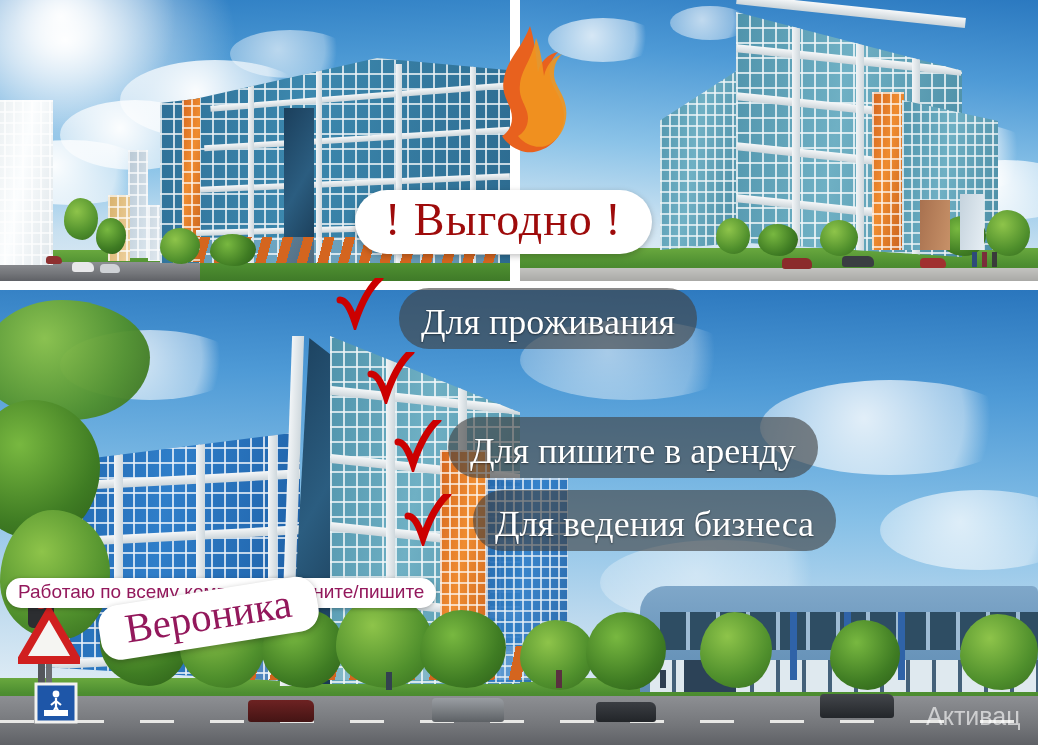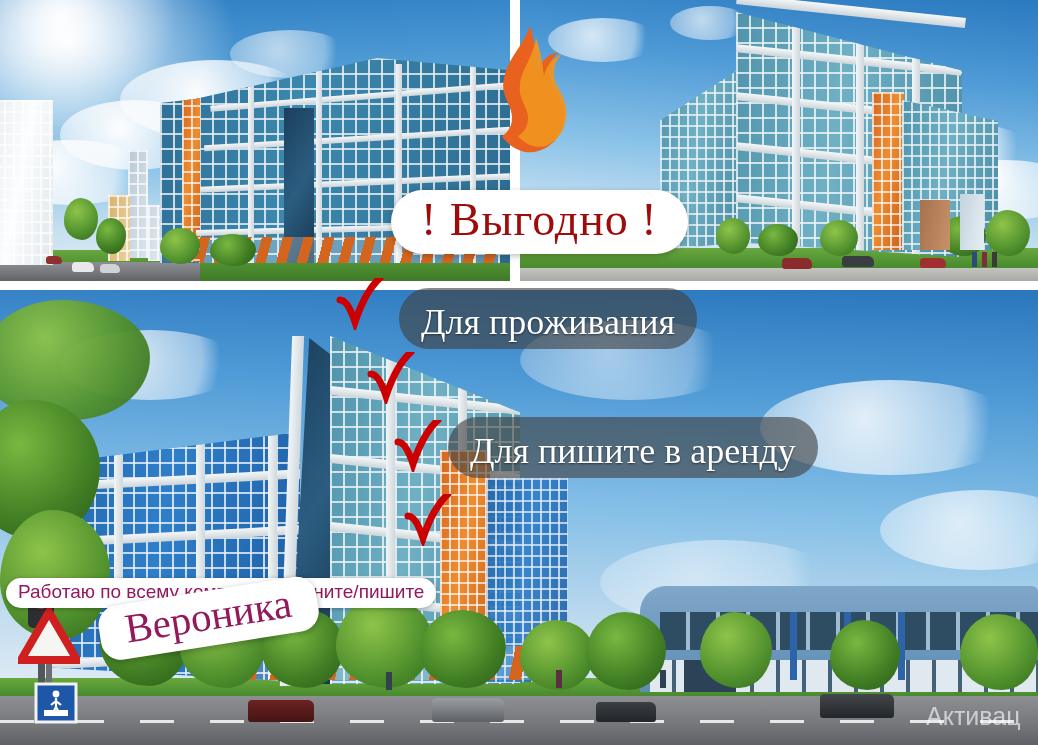--- a/index.html
+++ b/index.html
@@ -89,21 +89,21 @@
   
   #flame{ position:absolute; left:478px; top:24px; width:100px; height:140px; z-index:7; }
 
   
   .divider{ position:absolute; background:#ffffff; z-index:5; }
   #div-v { left:510px; top:0; width:10px; height:281px; }
   #div-h { left:0; top:281px; width:1038px; height:9px; }
 
   
   #headline{
-    position:absolute; left:391px; top:190px; z-index:20;
+    position:absolute; left:355px; top:190px; z-index:20;
     background:#ffffff; border-radius:46px;
     padding:6px 30px 10px;
     box-shadow:0 2px 6px rgba(0,0,0,.25);
   }
   #headline .t{
     font-family:"Liberation Serif", serif;
     font-size:46px; font-weight:400; letter-spacing:1px;
     color:#9e0b0b; white-space:nowrap; line-height:1.05;
   }
 
@@ -434,20 +434,23 @@
   <svg class="check" id="check-3" viewBox="0 0 48 52">
     <path d="M4 22 C10 22 15 32 19 44 C25 26 33 10 44 0" stroke="#cc0000" stroke-width="7" fill="none" stroke-linecap="round"></path>
   </svg>
 
   <div class="benefit" id="benefit-0">
     <div class="t">Для проживания</div>
   </div>
   <div class="benefit" id="benefit-2">
     <div class="t">Для пишите в аренду</div>
   </div>
+  <div class="benefit" id="benefit-3">
+    <div class="t">Для ведения бизнеса</div>
+  </div>
 
   <div id="contact-line">
     <div class="t">Работаю по всему комплексу Звоните/пишите</div>
   </div>
   <div id="agent-name">
     <div class="t">Вероника</div>
   </div>
 
   <div id="activation">Активац</div>
 

